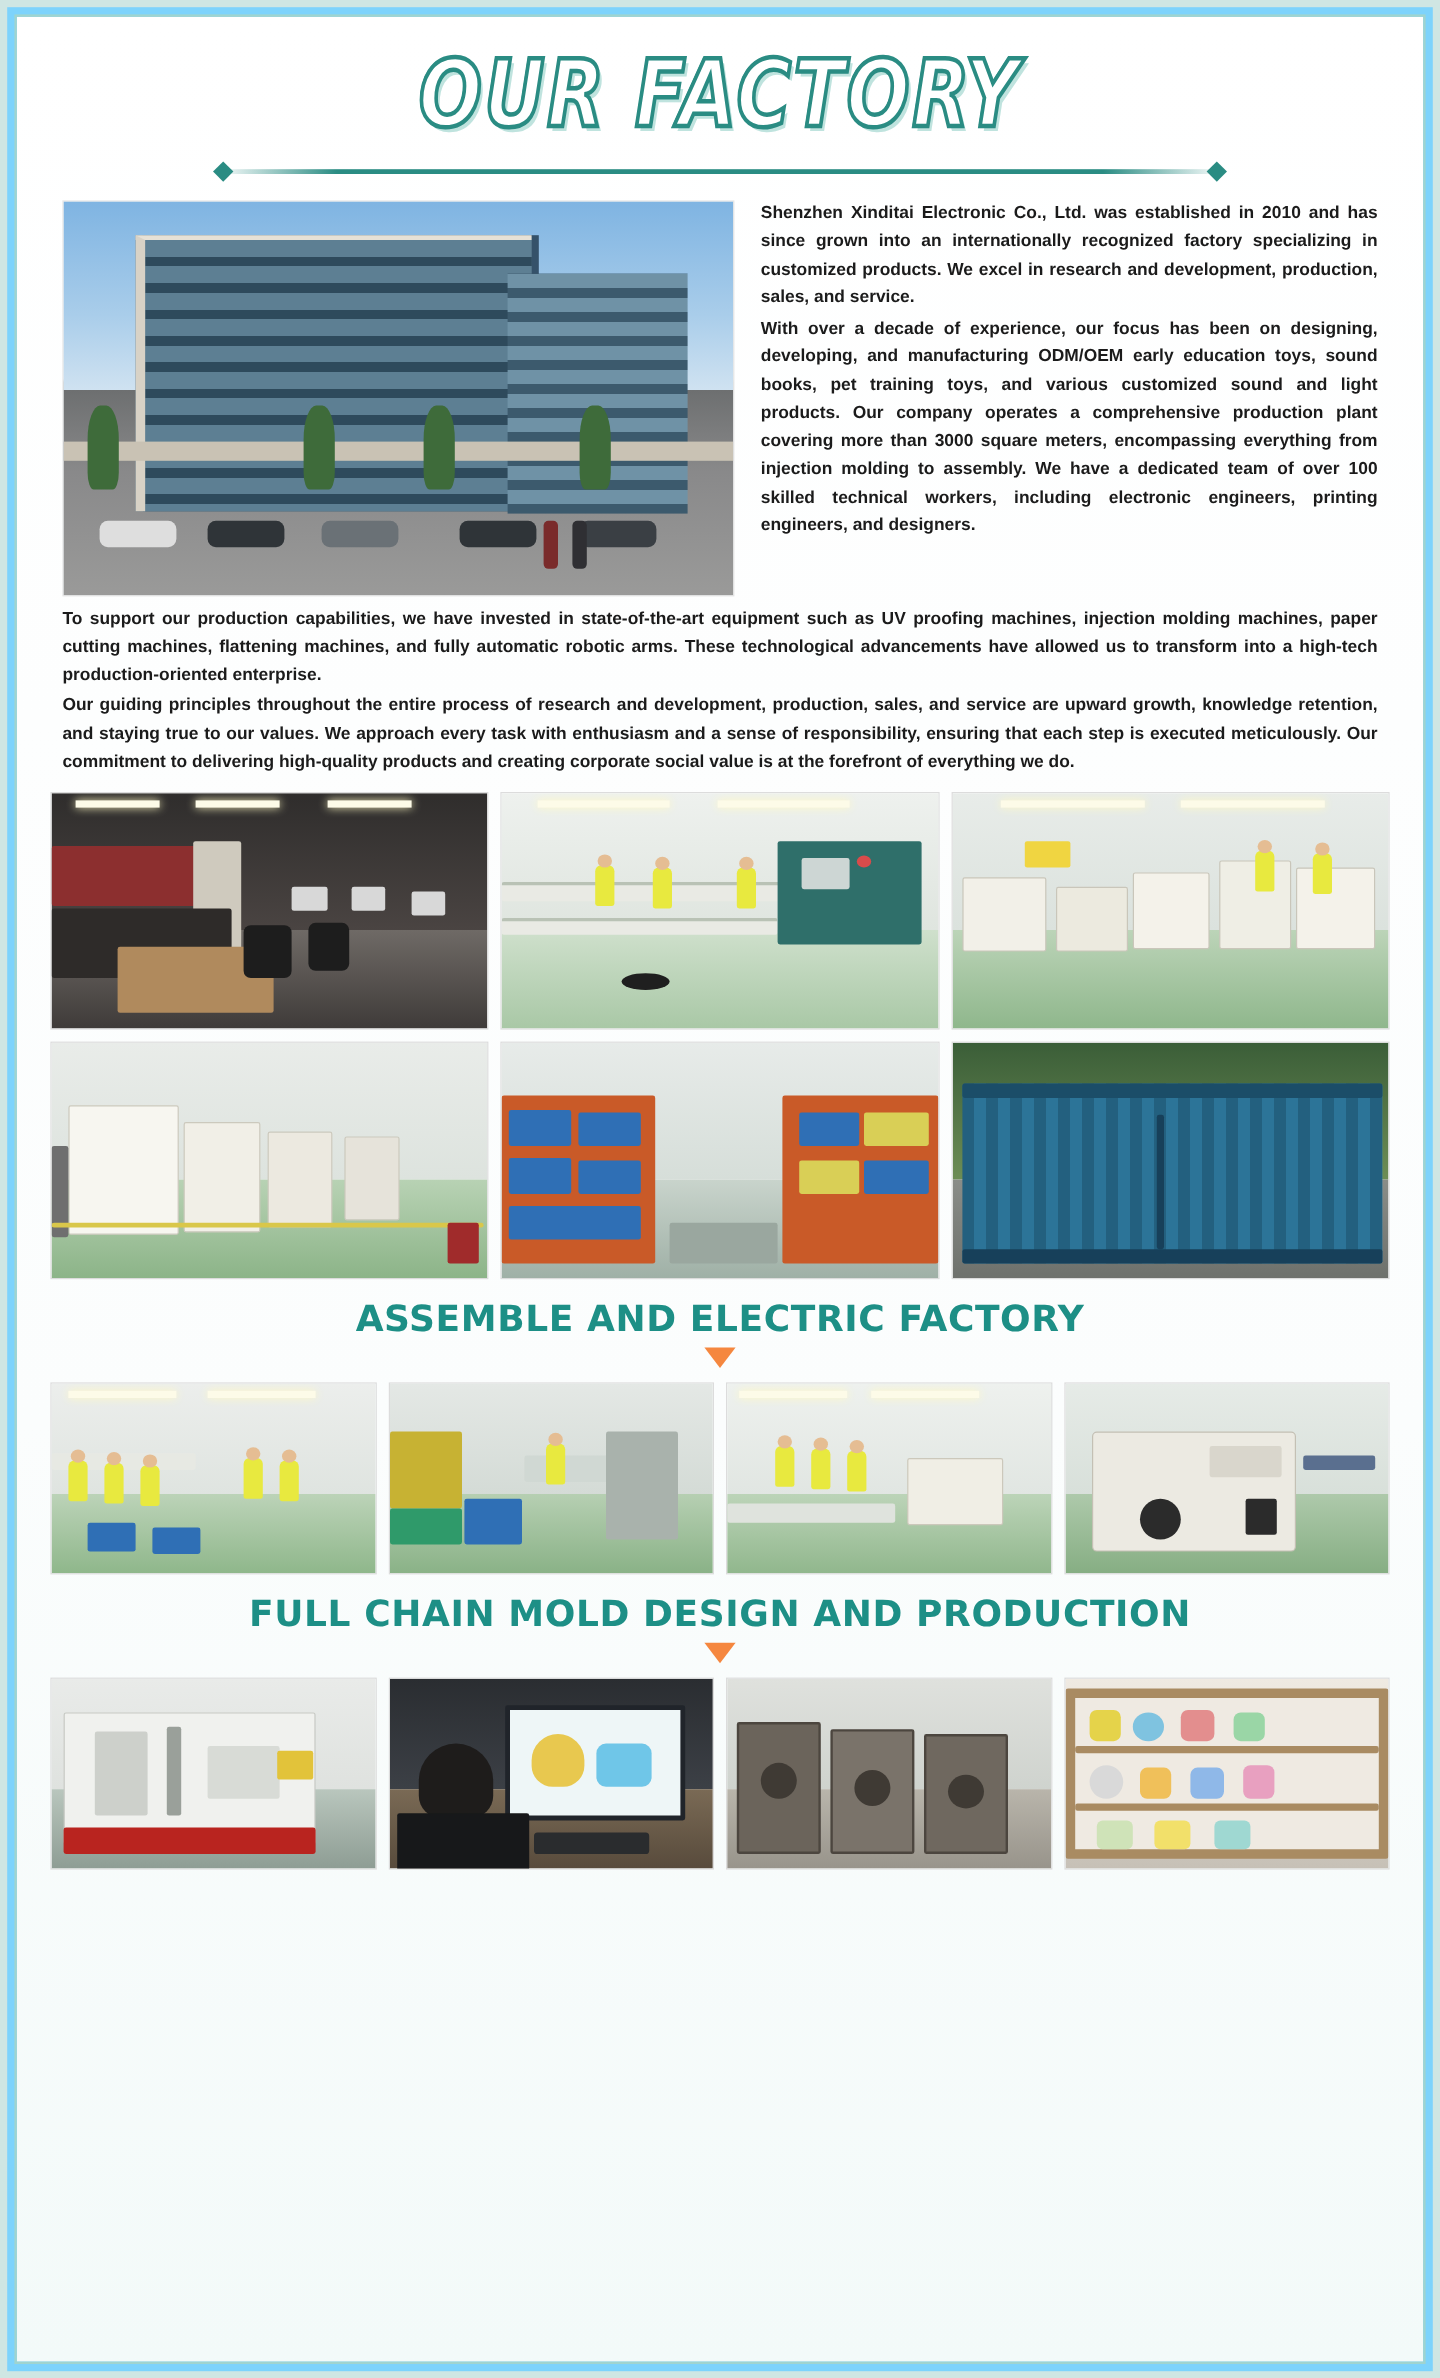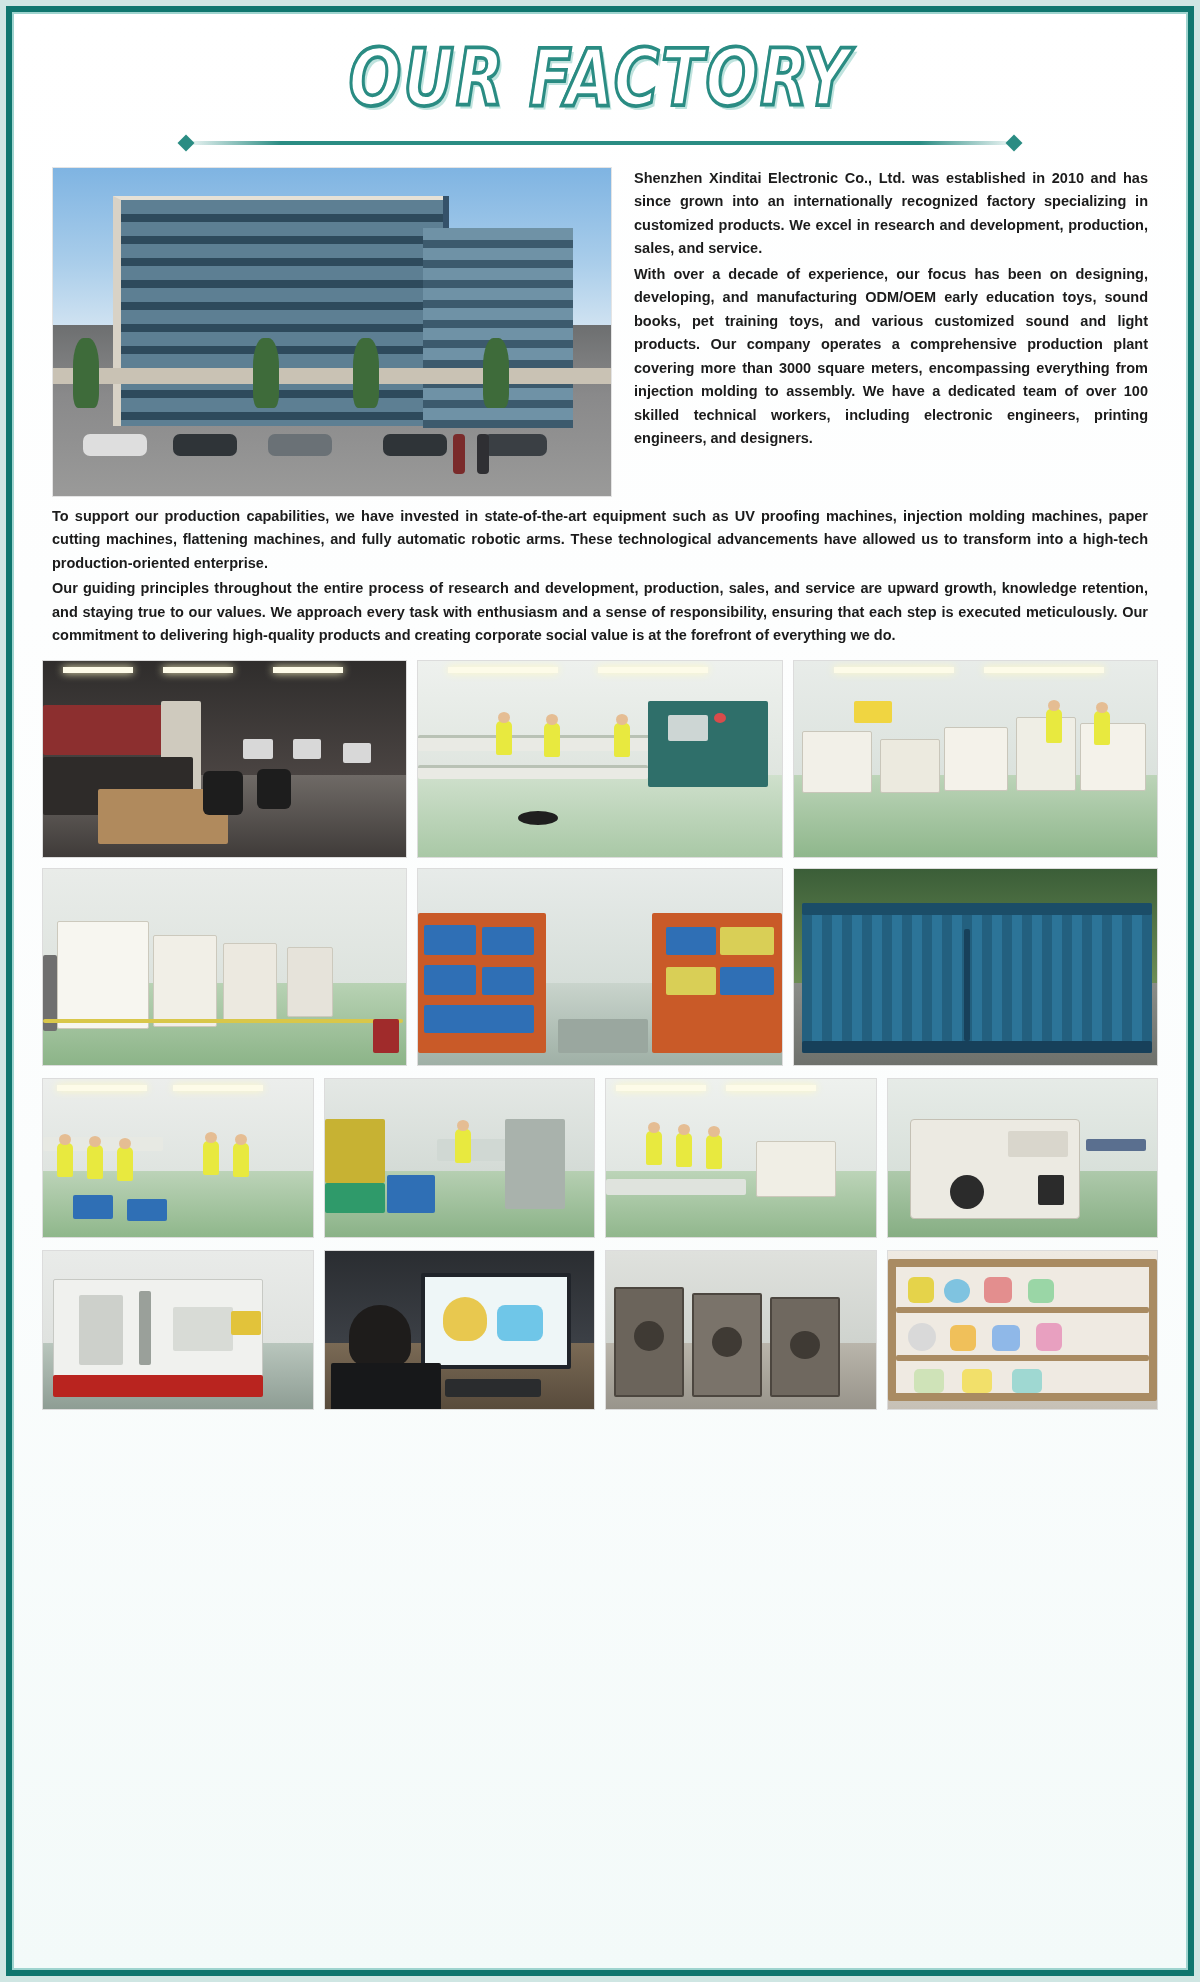--- a/index.html
+++ b/index.html
@@ -5,21 +5,21 @@
   * { box-sizing: border-box; }
   html, body {
     margin: 0; padding: 0;
     background: #ffffff;
     font-family: "Liberation Sans", sans-serif;
   }
   .page {
     width: 1200px;
     height: 1982px;
     position: relative;
-    background: #0f766e;
+    background: #7dd3fc;
     border: 6px solid #cfe6e3;
     overflow: hidden;
   }
   .inner {
     position: absolute;
     top: 6px; left: 6px; right: 6px; bottom: 6px;
     border: 2px solid #9fd4cf;
     background: linear-gradient(180deg,#ffffff 0%, #fbfdfd 60%, #f3faf9 100%);
     overflow: hidden;
   }
@@ -289,20 +289,24 @@
         <div class="wallz" style="background:linear-gradient(180deg,#3b5e38,#6d8d55);"></div>
         <div class="floor" style="background:linear-gradient(180deg,#8a8d88,#6e716c);"></div>
         <div class="box" style="left:8px;top:34px;width:350px;height:150px;background:linear-gradient(180deg,#2f6e96,#1f5madd 1%,#235e80 100%);"></div>
         <div class="box" style="left:8px;top:34px;width:350px;height:150px;background:repeating-linear-gradient(90deg,#23607f 0px,#23607f 10px,#2c7498 10px,#2c7498 20px);"></div>
         <div class="box" style="left:8px;top:34px;width:350px;height:12px;background:#1b4d68;"></div>
         <div class="box" style="left:8px;top:172px;width:350px;height:12px;background:#17405a;"></div>
         <div class="box" style="left:170px;top:60px;width:6px;height:112px;background:#17405a;"></div>
       </div>
     </div>
 
+    <div class="section-head">
+      <div class="sh-text">ASSEMBLE AND ELECTRIC FACTORY</div>
+      <div class="sh-arrow"></div>
+    </div>
 
     <div class="grid grid-4">
       <div class="cell md">
         <div class="wallz" style="background:linear-gradient(180deg,#eceeec,#dfe4e0);"></div>
         <div class="floor" style="background:linear-gradient(180deg,#bcd3b8,#8fb78b);"></div>
         <div class="lamp" style="left:14px;width:90px;"></div>
         <div class="lamp" style="left:130px;width:90px;"></div>
         <div class="box" style="left:0;top:58px;width:120px;height:14px;background:#e7e9e3;"></div>
         <div class="worker" style="left:14px;top:64px;"></div>
         <div class="worker" style="left:44px;top:66px;"></div>
@@ -340,20 +344,24 @@
         <div class="wallz" style="background:linear-gradient(180deg,#e6ebe7,#d8e0da);"></div>
         <div class="floor" style="background:linear-gradient(180deg,#aec9ab,#86ae83);"></div>
         <div class="box" style="left:22px;top:40px;width:170px;height:100px;background:#eceae2;border:1px solid #c4c0b4;border-radius:4px;"></div>
         <div class="box" style="left:120px;top:52px;width:60px;height:26px;background:#d9d6cc;"></div>
         <div class="box" style="left:62px;top:96px;width:34px;height:34px;background:#2b2b2b;border-radius:50%;"></div>
         <div class="box" style="left:150px;top:96px;width:26px;height:30px;background:#2b2b2b;"></div>
         <div class="box" style="left:198px;top:60px;width:60px;height:12px;background:#5a6f8f;"></div>
       </div>
     </div>
 
+    <div class="section-head">
+      <div class="sh-text">FULL CHAIN MOLD DESIGN AND PRODUCTION</div>
+      <div class="sh-arrow"></div>
+    </div>
 
     <div class="grid grid-4">
       <div class="cell md">
         <div class="wallz" style="background:linear-gradient(180deg,#e9ebe9,#dfe2df);"></div>
         <div class="floor" style="background:linear-gradient(180deg,#b9c6bd,#8e9d94);"></div>
         <div class="box" style="left:10px;top:28px;width:210px;height:110px;background:#f0f1ee;border:1px solid #c7c9c4;"></div>
         <div class="box" style="left:10px;top:124px;width:210px;height:22px;background:#b9241f;"></div>
         <div class="box" style="left:36px;top:44px;width:44px;height:70px;background:#cdd0cb;"></div>
         <div class="box" style="left:96px;top:40px;width:12px;height:74px;background:#9aa09a;"></div>
         <div class="box" style="left:130px;top:56px;width:60px;height:44px;background:#d8dbd6;"></div>

